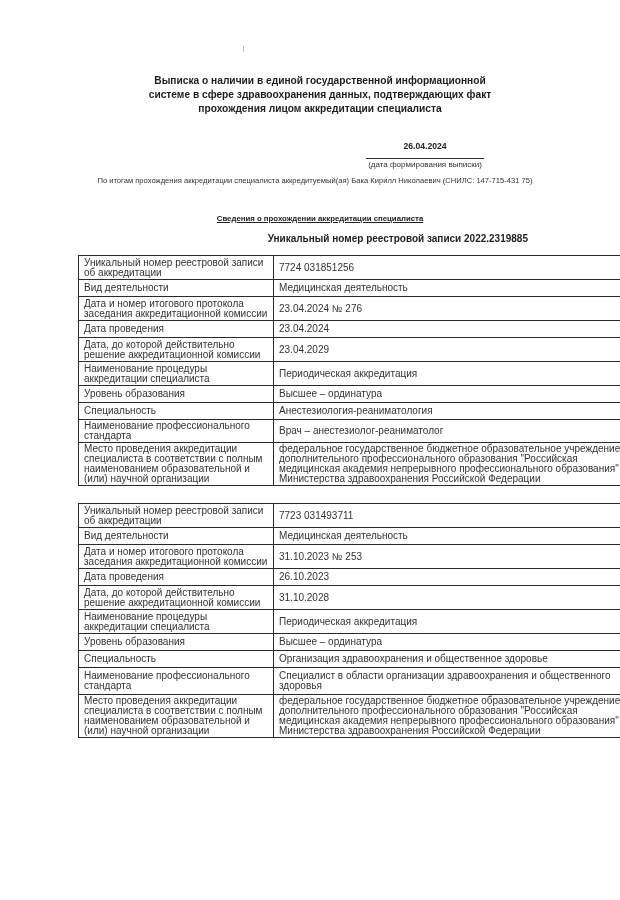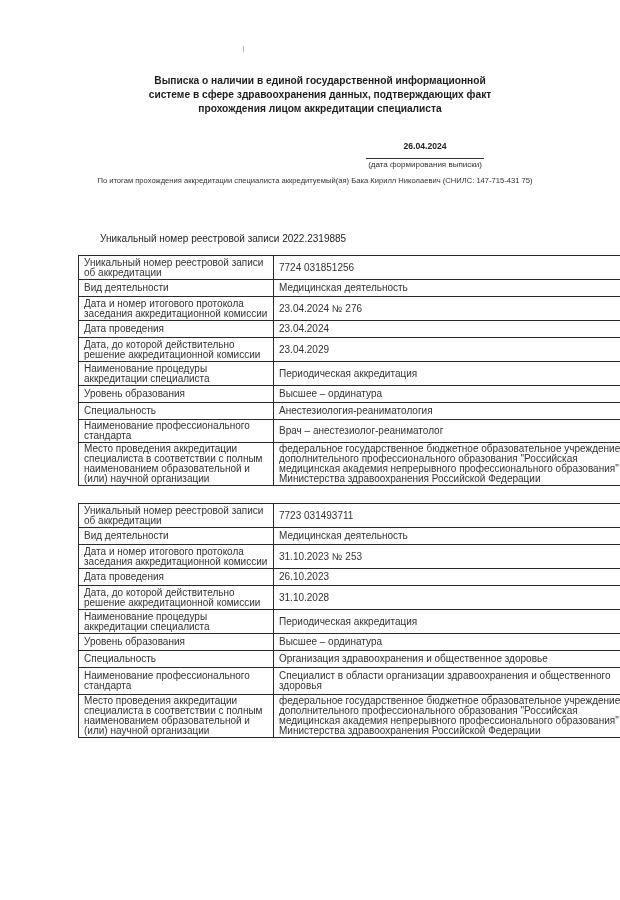--- a/index.html
+++ b/index.html
@@ -18,22 +18,22 @@
   .date-caption { font-size: 8px; line-height: 11px; color: #333; }
   .intro {
     position: absolute; left: 70px; top: 175px; width: 490px; text-align: center;
     font-size: 7.6px; line-height: 11px; color: #333;
   }
   .section-heading {
     position: absolute; left: 140px; top: 214px; width: 360px; text-align: center;
     font-size: 7.8px; font-weight: bold; text-decoration: underline; color: #222;
   }
   .registry-heading {
-    position: absolute; left: 100px; top: 233px; width: 440px; text-align: left;
-    font-size: 10px; font-weight: normal; color: #1e1e1e;
+    position: absolute; left: 88px; top: 233px; width: 440px; text-align: right;
+    font-size: 10px; font-weight: bold; color: #1e1e1e;
   }
   table.acc {
     position: absolute; left: 78px; width: 562px; border-collapse: collapse;
     font-size: 10px; line-height: 10px; color: #333;
   }
   table.acc td {
     border: 1px solid #2a2a2a; padding: 1px 5px; vertical-align: middle;
   }
   table.acc td.lbl { width: 184px; }
   #table1 { top: 226px; }
@@ -57,20 +57,21 @@
 
   <div class="date-block">
     <div class="date-value">26.04.2024</div>
     <div class="date-caption">(дата формирования выписки)</div>
   </div>
 
   <div class="intro">
     <div>По итогам прохождения аккредитации специалиста аккредитуемый(ая) Бака Кирилл Николаевич (СНИЛС: 147-715-431 75)</div>
   </div>
 
+  <div class="section-heading">Сведения о прохождении аккредитации специалиста</div>
   <div class="registry-heading">Уникальный номер реестровой записи 2022.2319885</div>
 
   <table class="acc" id="table1" style="top:255px;">
     <tbody>
       <tr class="h2">
           <td class="lbl">Уникальный номер реестровой записи об аккредитации</td>
           <td>7724 031851256</td>
         </tr>
       <tr class="h1">
           <td class="lbl">Вид деятельности</td>

